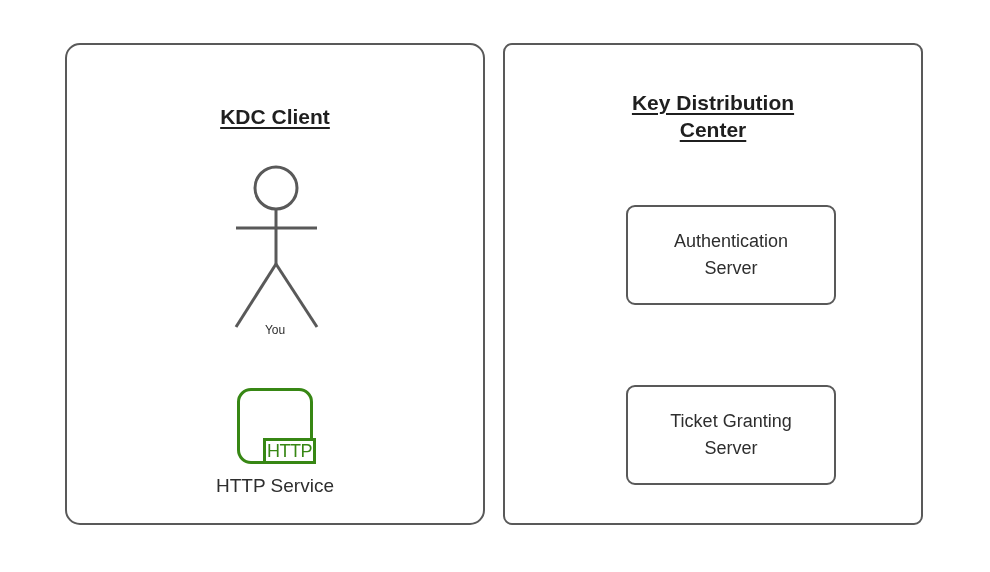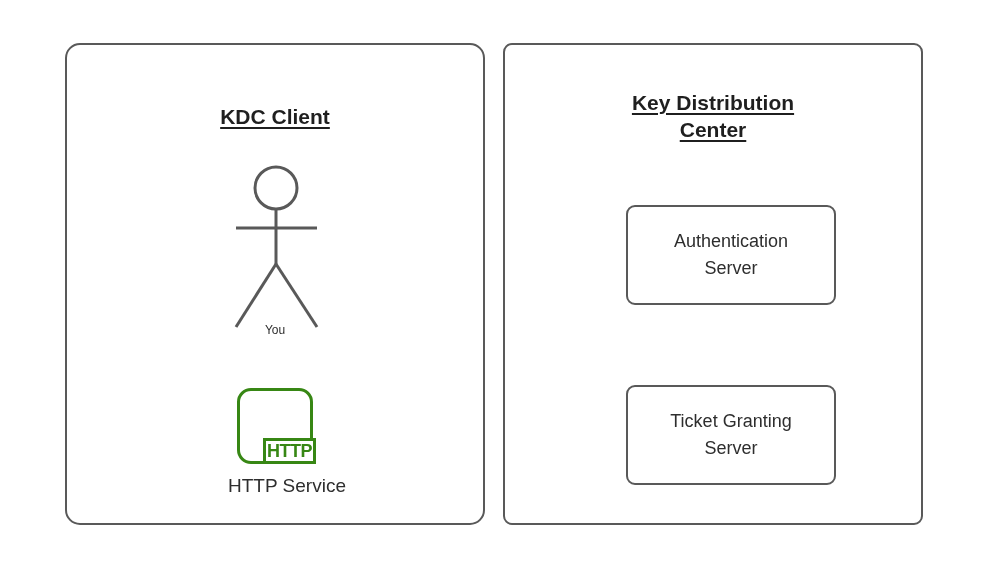--- a/index.html
+++ b/index.html
@@ -38,24 +38,24 @@
   
   .http-icon{position:absolute;left:170px;top:343px;width:80px;height:80px;}
   .http-square{
     position:absolute;left:0;top:0;width:70px;height:70px;
     border:3.5px solid var(--green);border-radius:14px;background:var(--bg);
   }
   .http-badge{
     position:absolute;left:26px;top:50px;width:47px;height:20px;
     border:3.5px solid var(--green);background:var(--bg);
     display:flex;align-items:center;justify-content:center;
-    font-size:18px;font-weight:bold;color:var(--green);letter-spacing:-0.5px;
+    font-size:18px;font-weight:normal;color:var(--green);letter-spacing:-0.5px;
   }
   .http-label{
-    position:absolute;left:12px;top:430px;width:100%;text-align:center;
+    position:absolute;left:0;top:430px;width:100%;text-align:center;
     font-size:19px;color:var(--label-text);
   }
   
   .server-node{
     position:absolute;left:121px;width:186px;height:96px;
     border:2.5px solid var(--stroke);border-radius:9px;background:var(--bg);
     display:flex;align-items:center;justify-content:center;text-align:center;
     font-size:18px;line-height:27px;color:var(--label-text);
     padding:0 10px;box-sizing:content-box;
   }

